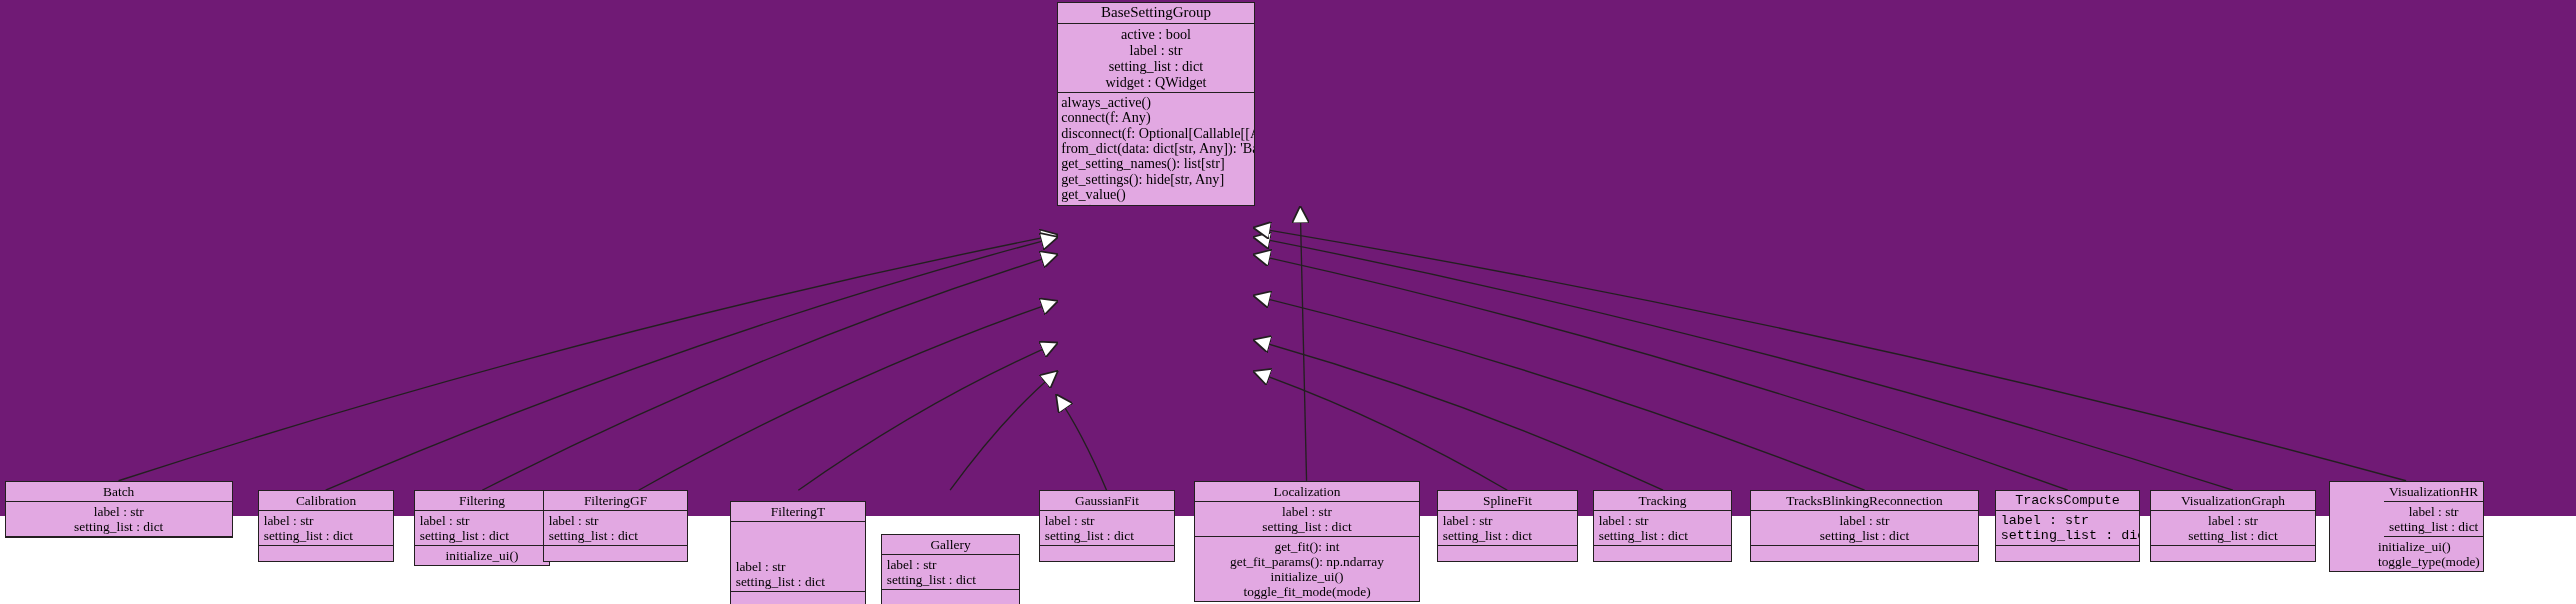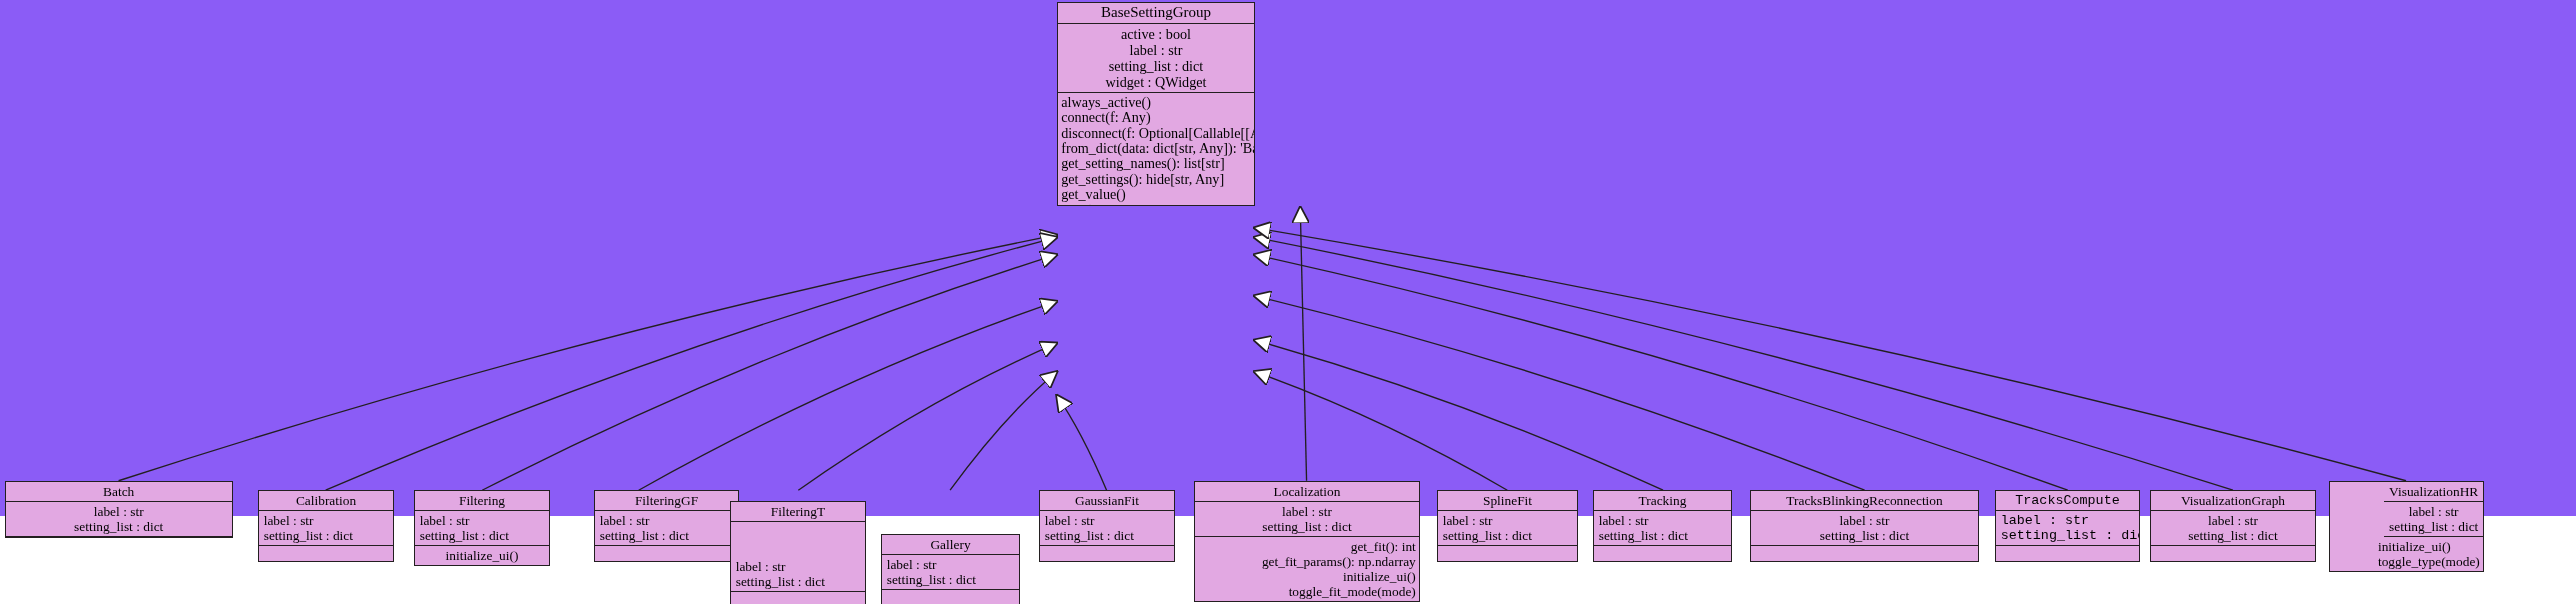--- a/index.html
+++ b/index.html
@@ -10,21 +10,21 @@
   body {
     width: 2576px;
     height: 605px;
     font-family: "Liberation Serif", "DejaVu Serif", serif;
     overflow: hidden;
   }
   #diagram {
     position: relative;
     width: 2576px;
     height: 516px;
-    background: #8b5cf6;
+    background: #701a75;
   }
   svg.edge-layer {
     position: absolute;
     left: 0;
     top: 0;
     width: 2576px;
     height: 605px;
     pointer-events: none;
   }
   .uml-class {
@@ -139,21 +139,21 @@
       <div class="uml-class" style="left: 414px; top: 490px; width: 136px;">
         <div class="uml-title">Filtering</div>
         <div class="uml-attrs" style="text-align: left;">
           <span class="row">label : str</span>
           <span class="row">setting_list : dict</span>
         </div>
         <div class="uml-methods" style="text-align: center;">
           <span class="row">initialize_ui()</span>
         </div>
       </div>
-      <div class="uml-class" style="left: 594px; top: 490px; width: 145px;">
+      <div class="uml-class" style="left: 543px; top: 490px; width: 145px;">
         <div class="uml-title">FilteringGF</div>
         <div class="uml-attrs" style="text-align: left;">
           <span class="row">label : str</span>
           <span class="row">setting_list : dict</span>
         </div>
         <div class="uml-methods empty" style="text-align: center;"></div>
       </div>
       <div class="uml-class" style="left: 730px; top: 501px; width: 136px; gap: 35px;">
         <div class="uml-title">FilteringT</div>
         <div class="uml-attrs" style="text-align: left;">
@@ -177,21 +177,21 @@
           <span class="row">setting_list : dict</span>
         </div>
         <div class="uml-methods empty" style="text-align: center;"></div>
       </div>
       <div class="uml-class" style="left: 1194px; top: 481px; width: 226px;">
         <div class="uml-title">Localization</div>
         <div class="uml-attrs" style="text-align: center;">
           <span class="row">label : str</span>
           <span class="row">setting_list : dict</span>
         </div>
-        <div class="uml-methods" style="text-align: right;">
+        <div class="uml-methods" style="text-align: center;">
           <span class="row">get_fit(): int</span>
           <span class="row">get_fit_params(): np.ndarray</span>
           <span class="row">initialize_ui()</span>
           <span class="row">toggle_fit_mode(mode)</span>
         </div>
       </div>
       <div class="uml-class" style="left: 1437px; top: 490px; width: 141px;">
         <div class="uml-title">SplineFit</div>
         <div class="uml-attrs" style="text-align: left;">
           <span class="row">label : str</span>

